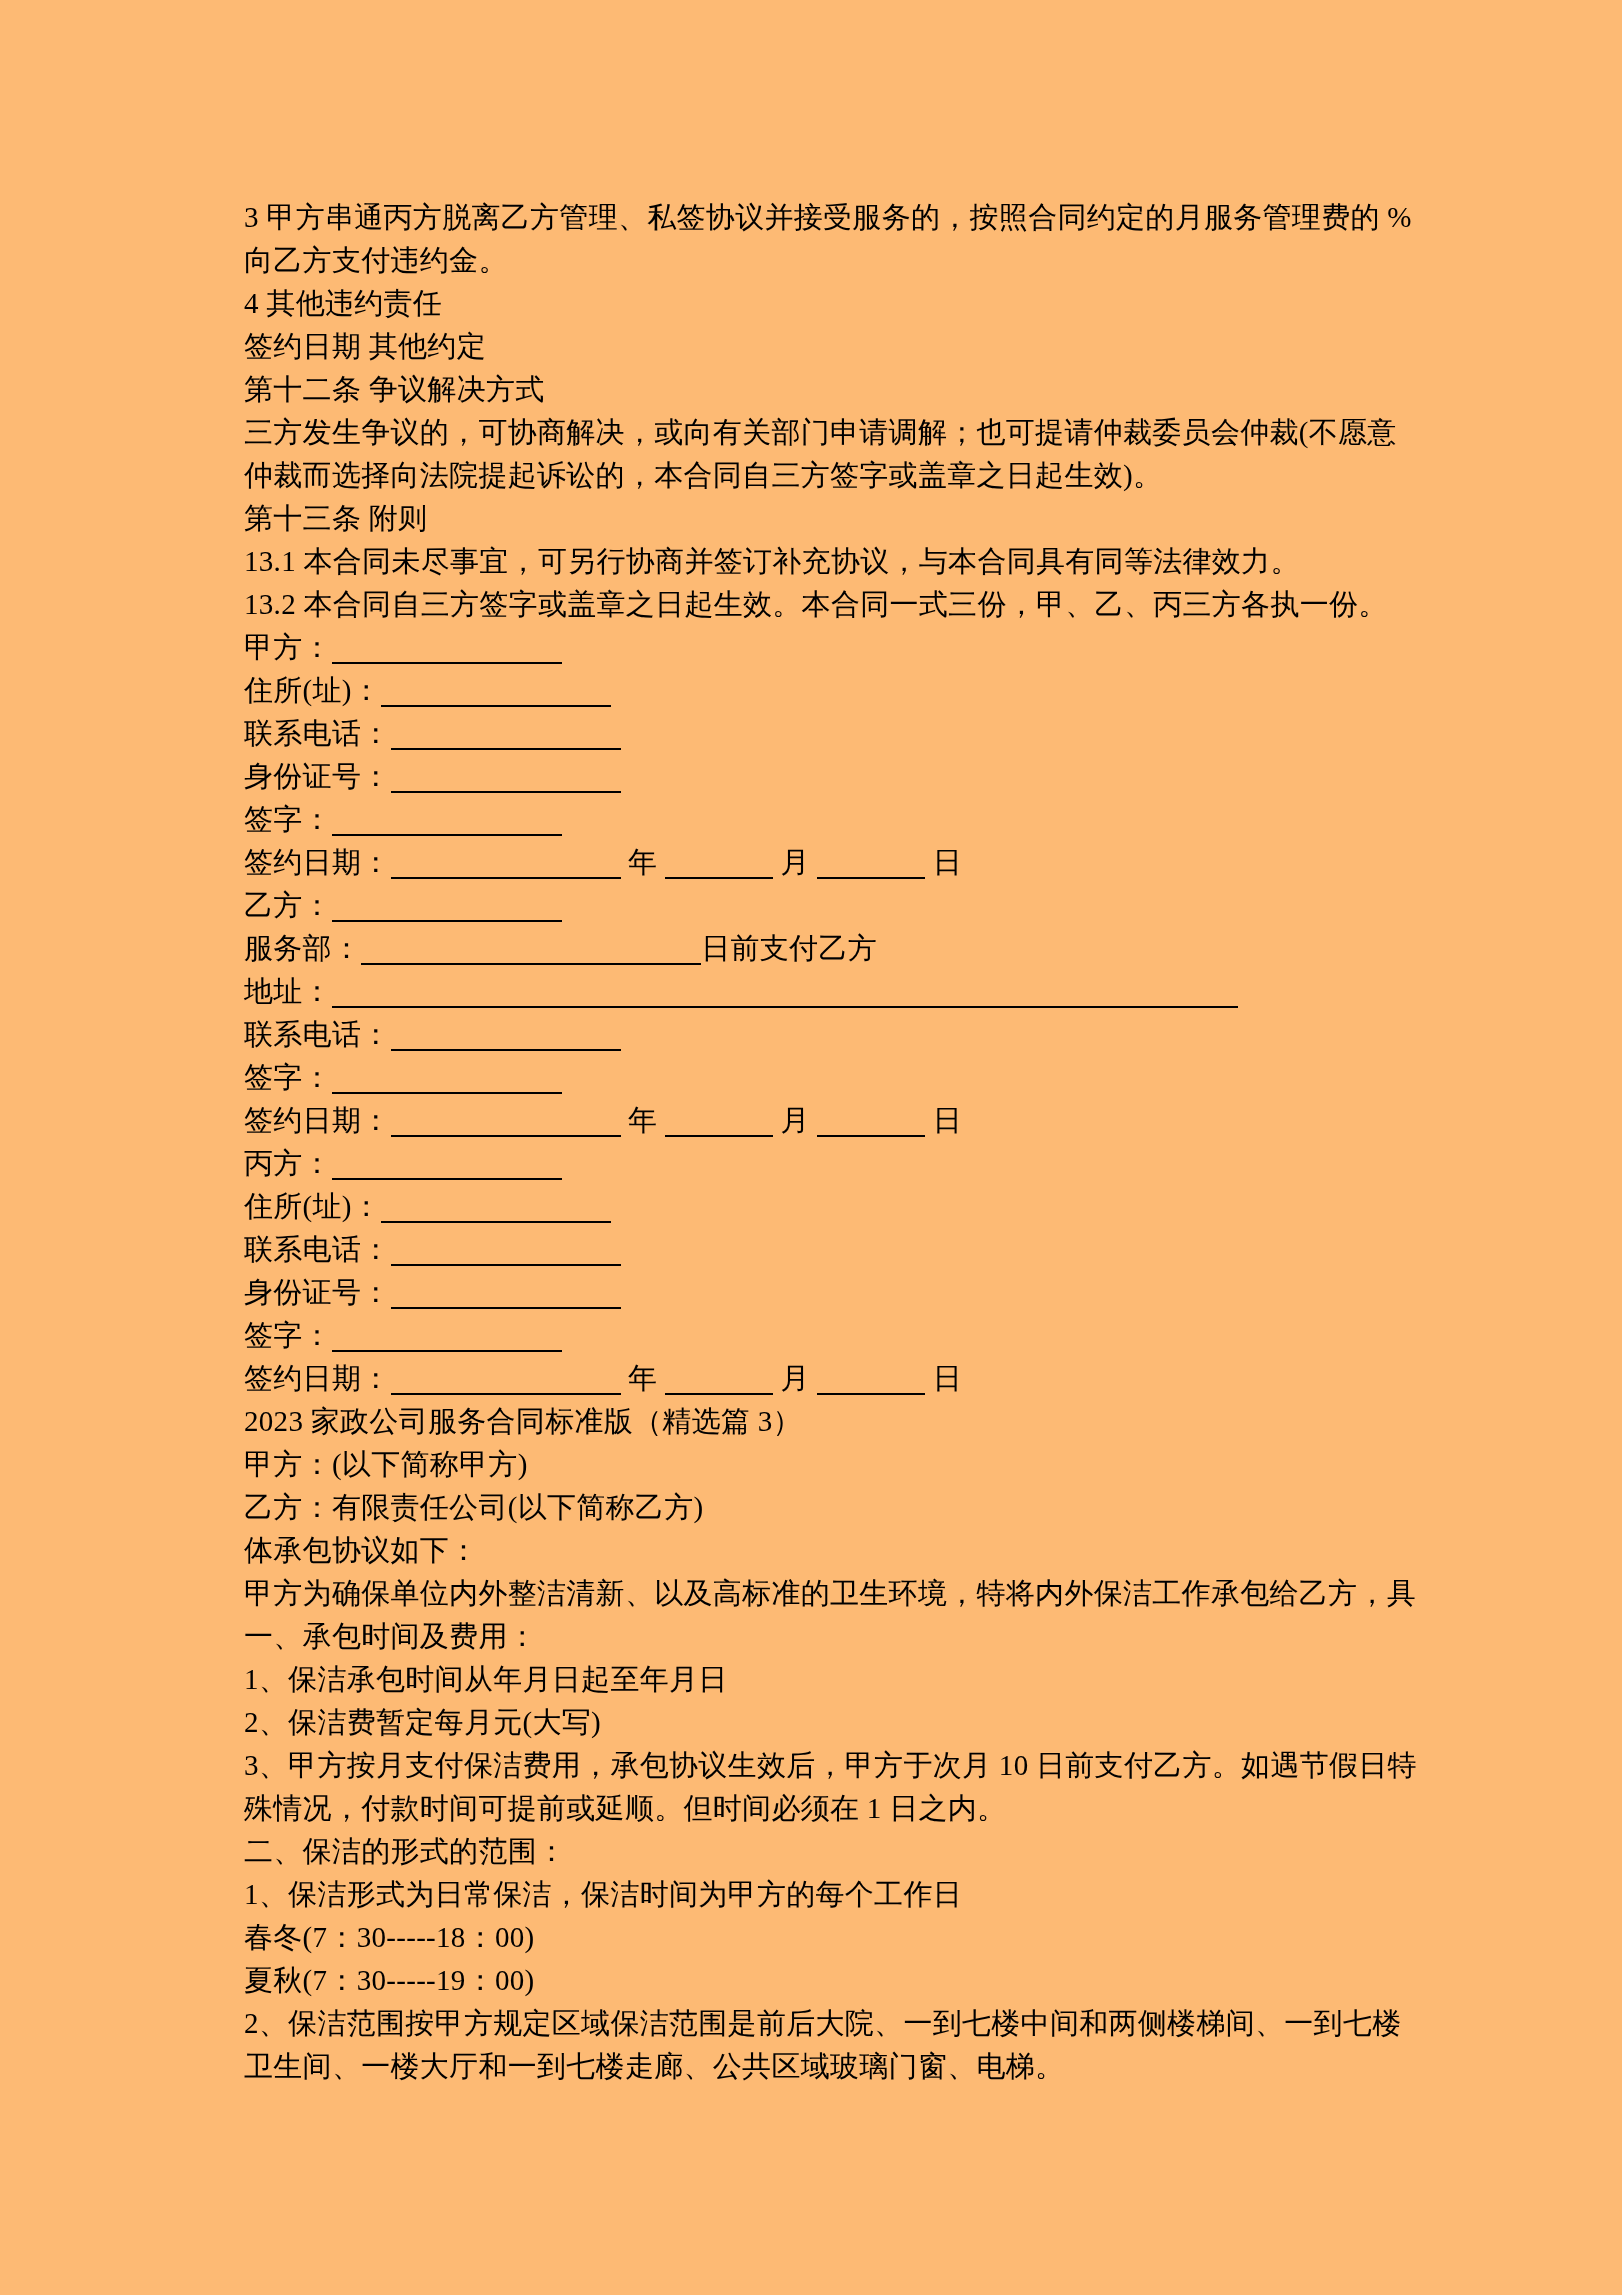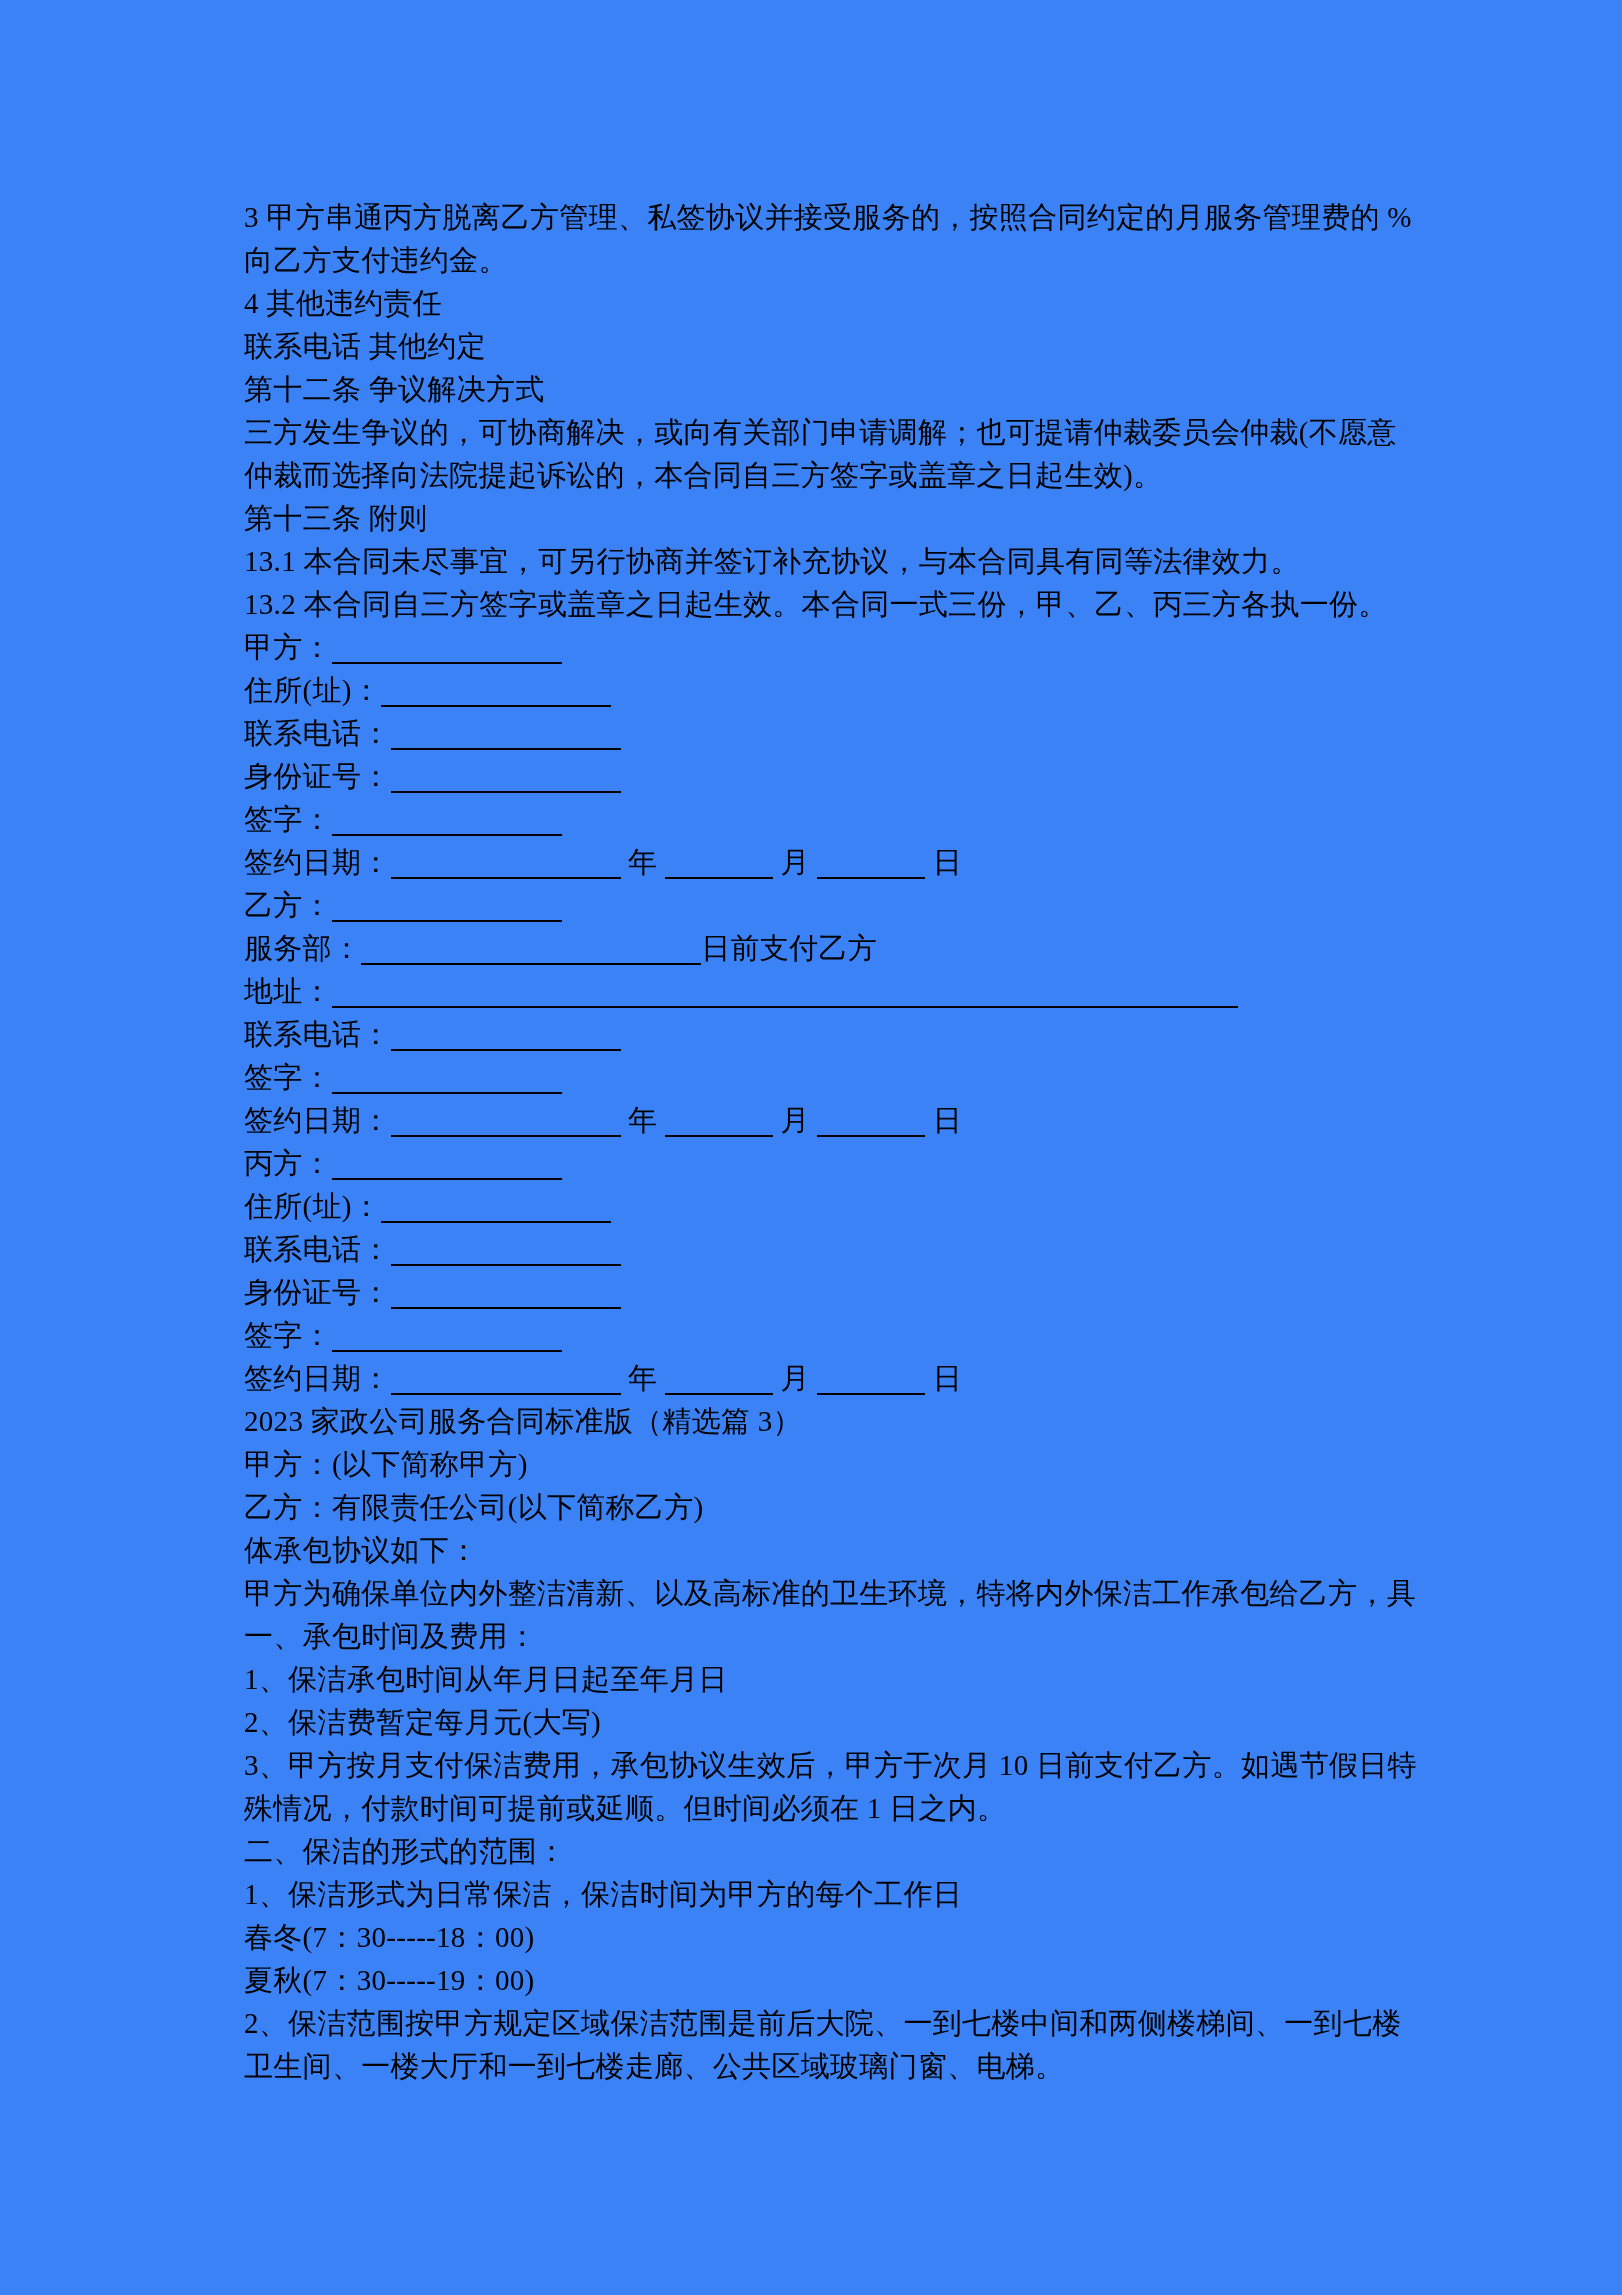--- a/index.html
+++ b/index.html
@@ -13,21 +13,21 @@
     color: #000000;
     font-family: "Liberation Serif", "DejaVu Serif", serif;
     position: relative;
     overflow: hidden;
   }
   .page {
     position: absolute;
     left: 0; top: 0;
     width: 1623px;
     height: 2295px;
-    background: #3b82f6;
+    background: #fdba74;
   }
   .content {
     position: absolute;
     left: 244px;
     top: 196px;
     width: 1152px;
   }
   .line {
     font-size: 29px;
     line-height: 43px;
@@ -43,21 +43,21 @@
   }
 </style>
 </head>
 <body>
 
 <div class="page">
   <div class="content">
       <div class="line"><span class="run">3 甲方串通丙方脱离乙方管理、私签协议并接受服务的，按照合同约定的月服务管理费的 %</span></div>
       <div class="line"><span class="run">向乙方支付违约金。</span></div>
       <div class="line"><span class="run">4 其他违约责任</span></div>
-      <div class="line"><span class="run">联系电话 其他约定</span></div>
+      <div class="line"><span class="run">签约日期 其他约定</span></div>
       <div class="line"><span class="run">第十二条 争议解决方式</span></div>
       <div class="line"><span class="run">三方发生争议的，可协商解决，或向有关部门申请调解；也可提请仲裁委员会仲裁(不愿意</span></div>
       <div class="line"><span class="run">仲裁而选择向法院提起诉讼的，本合同自三方签字或盖章之日起生效)。</span></div>
       <div class="line"><span class="run">第十三条 附则</span></div>
       <div class="line"><span class="run">13.1 本合同未尽事宜，可另行协商并签订补充协议，与本合同具有同等法律效力。</span></div>
       <div class="line"><span class="run">13.2 本合同自三方签字或盖章之日起生效。本合同一式三份，甲、乙、丙三方各执一份。</span></div>
       <div class="line"><span class="run">甲方：</span><span class="blank" style="width: 230px;"></span></div>
       <div class="line"><span class="run">住所(址)：</span><span class="blank" style="width: 230px;"></span></div>
       <div class="line"><span class="run">联系电话：</span><span class="blank" style="width: 230px;"></span></div>
       <div class="line"><span class="run">身份证号：</span><span class="blank" style="width: 230px;"></span></div>

